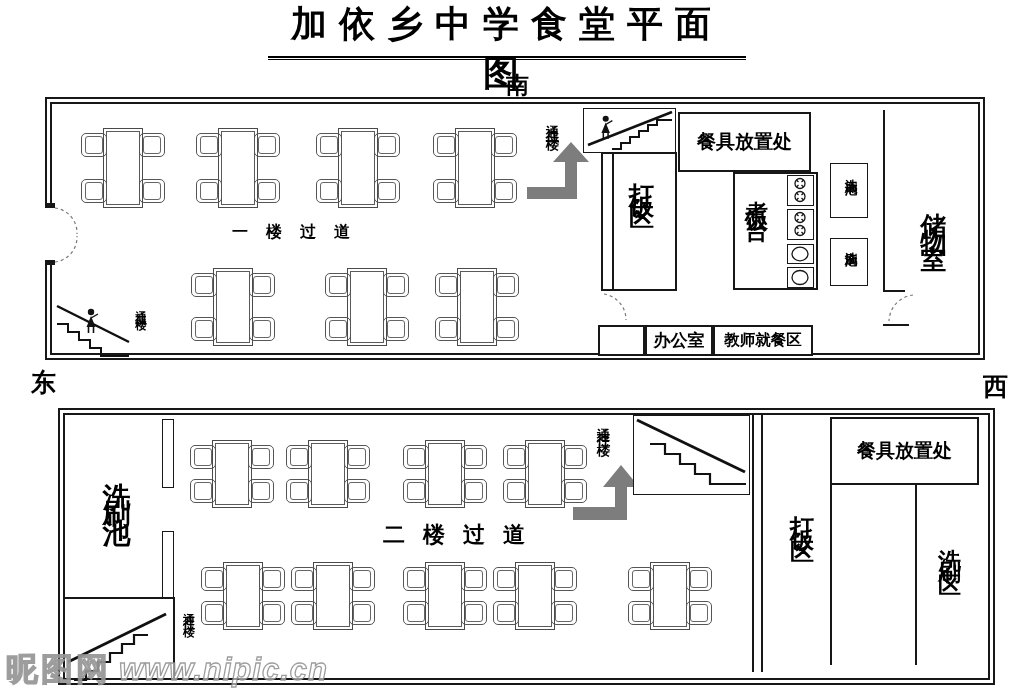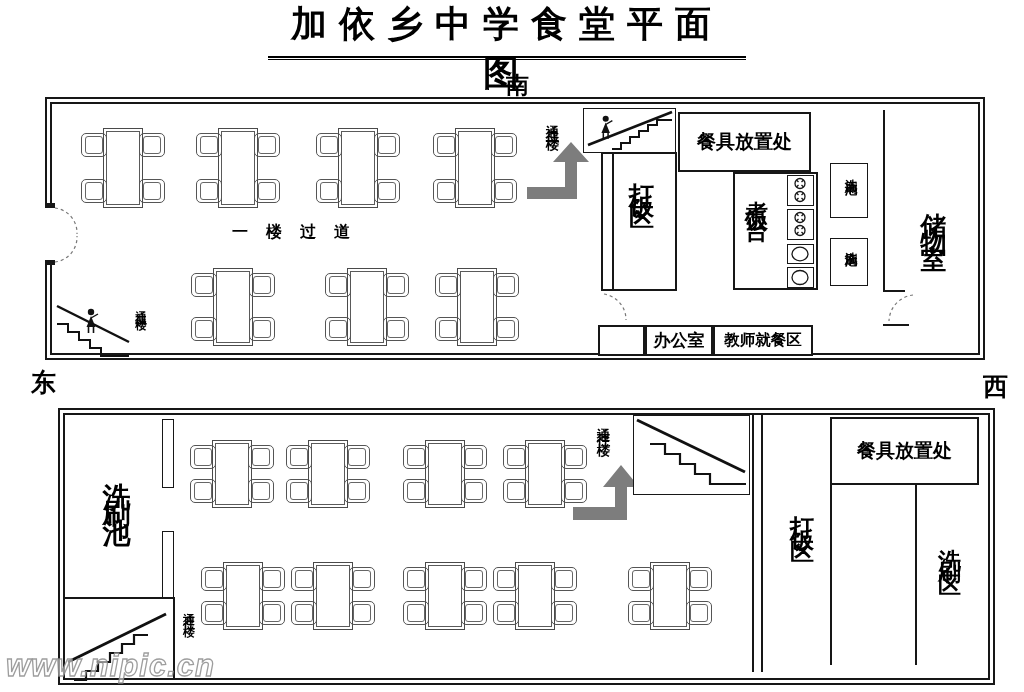--- a/index.html
+++ b/index.html
@@ -177,20 +177,21 @@
   </svg>
 
   <div class="dwall" style="left:752px;top:415px;width:11px;height:257px;"></div>
   <div class="line" style="left:830px;top:417px;width:2px;height:248px;"></div>
   <div class="vlbl" style="left:786px;top:497px;font-size:24px;letter-spacing:12px;">打饭区</div>
 
   <div class="box ctr" style="left:830px;top:417px;width:149px;height:68px;font-weight:bold;font-size:19px;">餐具放置处</div>
   <div class="line" style="left:915px;top:485px;width:2px;height:180px;"></div>
   <div class="vlbl" style="left:935px;top:530px;font-size:23px;letter-spacing:13px;">洗刷区</div>
 
+  <div class="lbl" style="left:383px;top:520px;font-size:22px;letter-spacing:18px;">二楼过道</div>
 
   <div id="tables-layer">
       <div class="tablegrp" style="left: 81px; top: 128px; height: 80px;">
         <div class="tbl"></div>
         <div class="ch tl"></div>
         <div class="ch bl"></div>
         <div class="ch tr"></div>
         <div class="ch br"></div>
       </div>
       <div class="tablegrp" style="left: 196px; top: 128px; height: 80px;">
@@ -294,16 +295,17 @@
       <div class="tablegrp" style="left: 628px; top: 562px; height: 68px;">
         <div class="tbl"></div>
         <div class="ch tl"></div>
         <div class="ch bl"></div>
         <div class="ch tr"></div>
         <div class="ch br"></div>
       </div>
     </div>
 
   <div id="wm-nipic">
+    <span class="site">昵图网</span>
     <span class="url">www.nipic.cn</span>
   </div>
 
 </div>
 
 </body></html>

